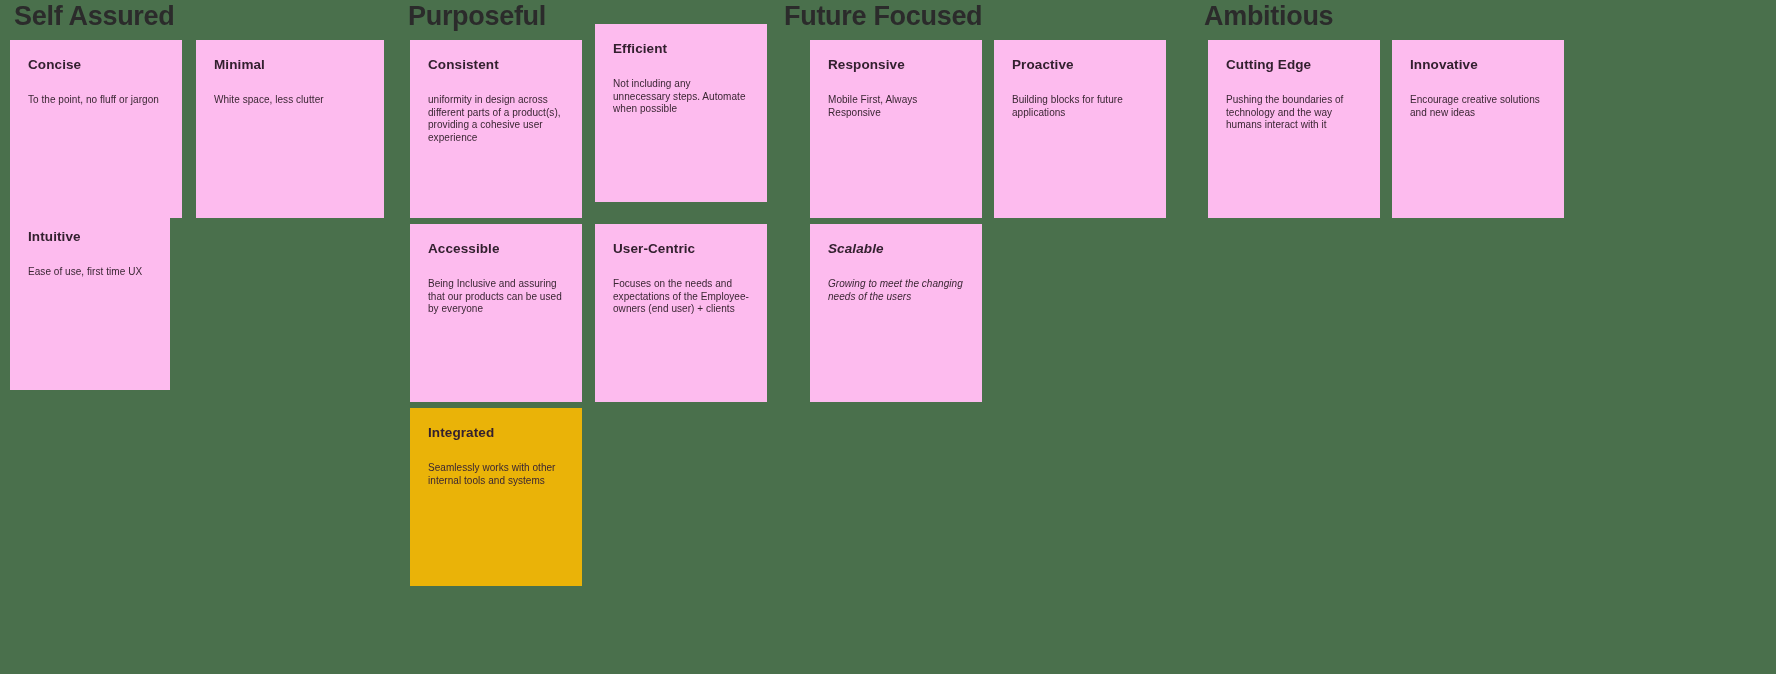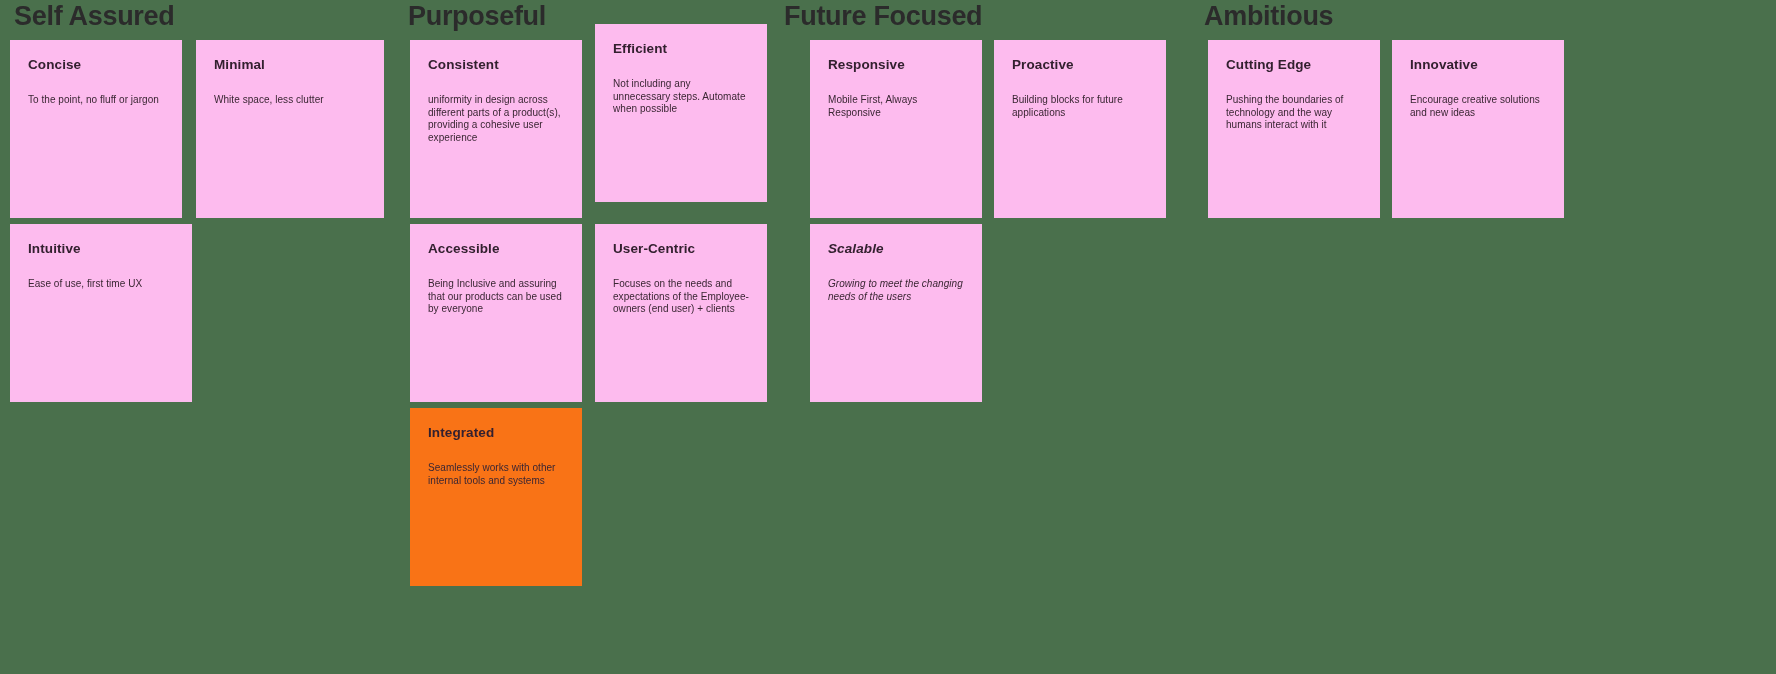--- a/index.html
+++ b/index.html
@@ -99,42 +99,42 @@
 <div id="board">
     <div class="col-title" style="left: 14px; top: 3px; color: rgb(43, 43, 43);">Self Assured</div>
     <div class="note" style="left: 10px; top: 40px; width: 172px; height: 178px; background: rgb(253, 187, 238);">
       <div class="note-title">Concise</div>
       <div class="note-body">To the point, no fluff or jargon</div>
     </div>
     <div class="note" style="left: 196px; top: 40px; width: 188px; height: 178px; background: rgb(253, 187, 238);">
       <div class="note-title">Minimal</div>
       <div class="note-body">White space, less clutter</div>
     </div>
-    <div class="note" style="left: 10px; top: 224px; width: 182px; height: 178px; background: rgb(253, 187, 238);">
+    <div class="note" style="left: 10px; top: 212px; width: 160px; height: 178px; background: rgb(253, 187, 238);">
       <div class="note-title">Intuitive</div>
       <div class="note-body">Ease of use, first time UX</div>
     </div>
     <div class="col-title" style="left: 408px; top: 3px; color: rgb(43, 43, 43);">Purposeful</div>
     <div class="note" style="left: 410px; top: 40px; width: 172px; height: 178px; background: rgb(253, 187, 238);">
       <div class="note-title">Consistent</div>
       <div class="note-body">uniformity in design across different parts of a product(s), providing a cohesive user experience</div>
     </div>
     <div class="note" style="left: 595px; top: 24px; width: 172px; height: 178px; background: rgb(253, 187, 238);">
       <div class="note-title">Efficient</div>
       <div class="note-body">Not including any unnecessary steps. Automate when possible</div>
     </div>
     <div class="note" style="left: 410px; top: 224px; width: 172px; height: 178px; background: rgb(253, 187, 238);">
       <div class="note-title">Accessible</div>
       <div class="note-body">Being Inclusive and assuring that our products can be used by everyone</div>
     </div>
     <div class="note" style="left: 595px; top: 224px; width: 172px; height: 178px; background: rgb(253, 187, 238);">
       <div class="note-title">User-Centric</div>
       <div class="note-body">Focuses on the needs and expectations of the Employee-owners (end user) + clients</div>
     </div>
-    <div class="note" style="left: 410px; top: 408px; width: 172px; height: 178px; background: #f97316;">
+    <div class="note" style="left: 410px; top: 408px; width: 172px; height: 178px; background: #eab308;">
       <div class="note-title">Integrated</div>
       <div class="note-body">Seamlessly works with other internal tools and systems</div>
     </div>
     <div class="col-title" style="left: 784px; top: 3px; color: rgb(43, 43, 43);">Future Focused</div>
     <div class="note" style="left: 810px; top: 40px; width: 172px; height: 178px; background: rgb(253, 187, 238);">
       <div class="note-title">Responsive</div>
       <div class="note-body">Mobile First, Always Responsive</div>
     </div>
     <div class="note" style="left: 994px; top: 40px; width: 172px; height: 178px; background: rgb(253, 187, 238);">
       <div class="note-title">Proactive</div>

